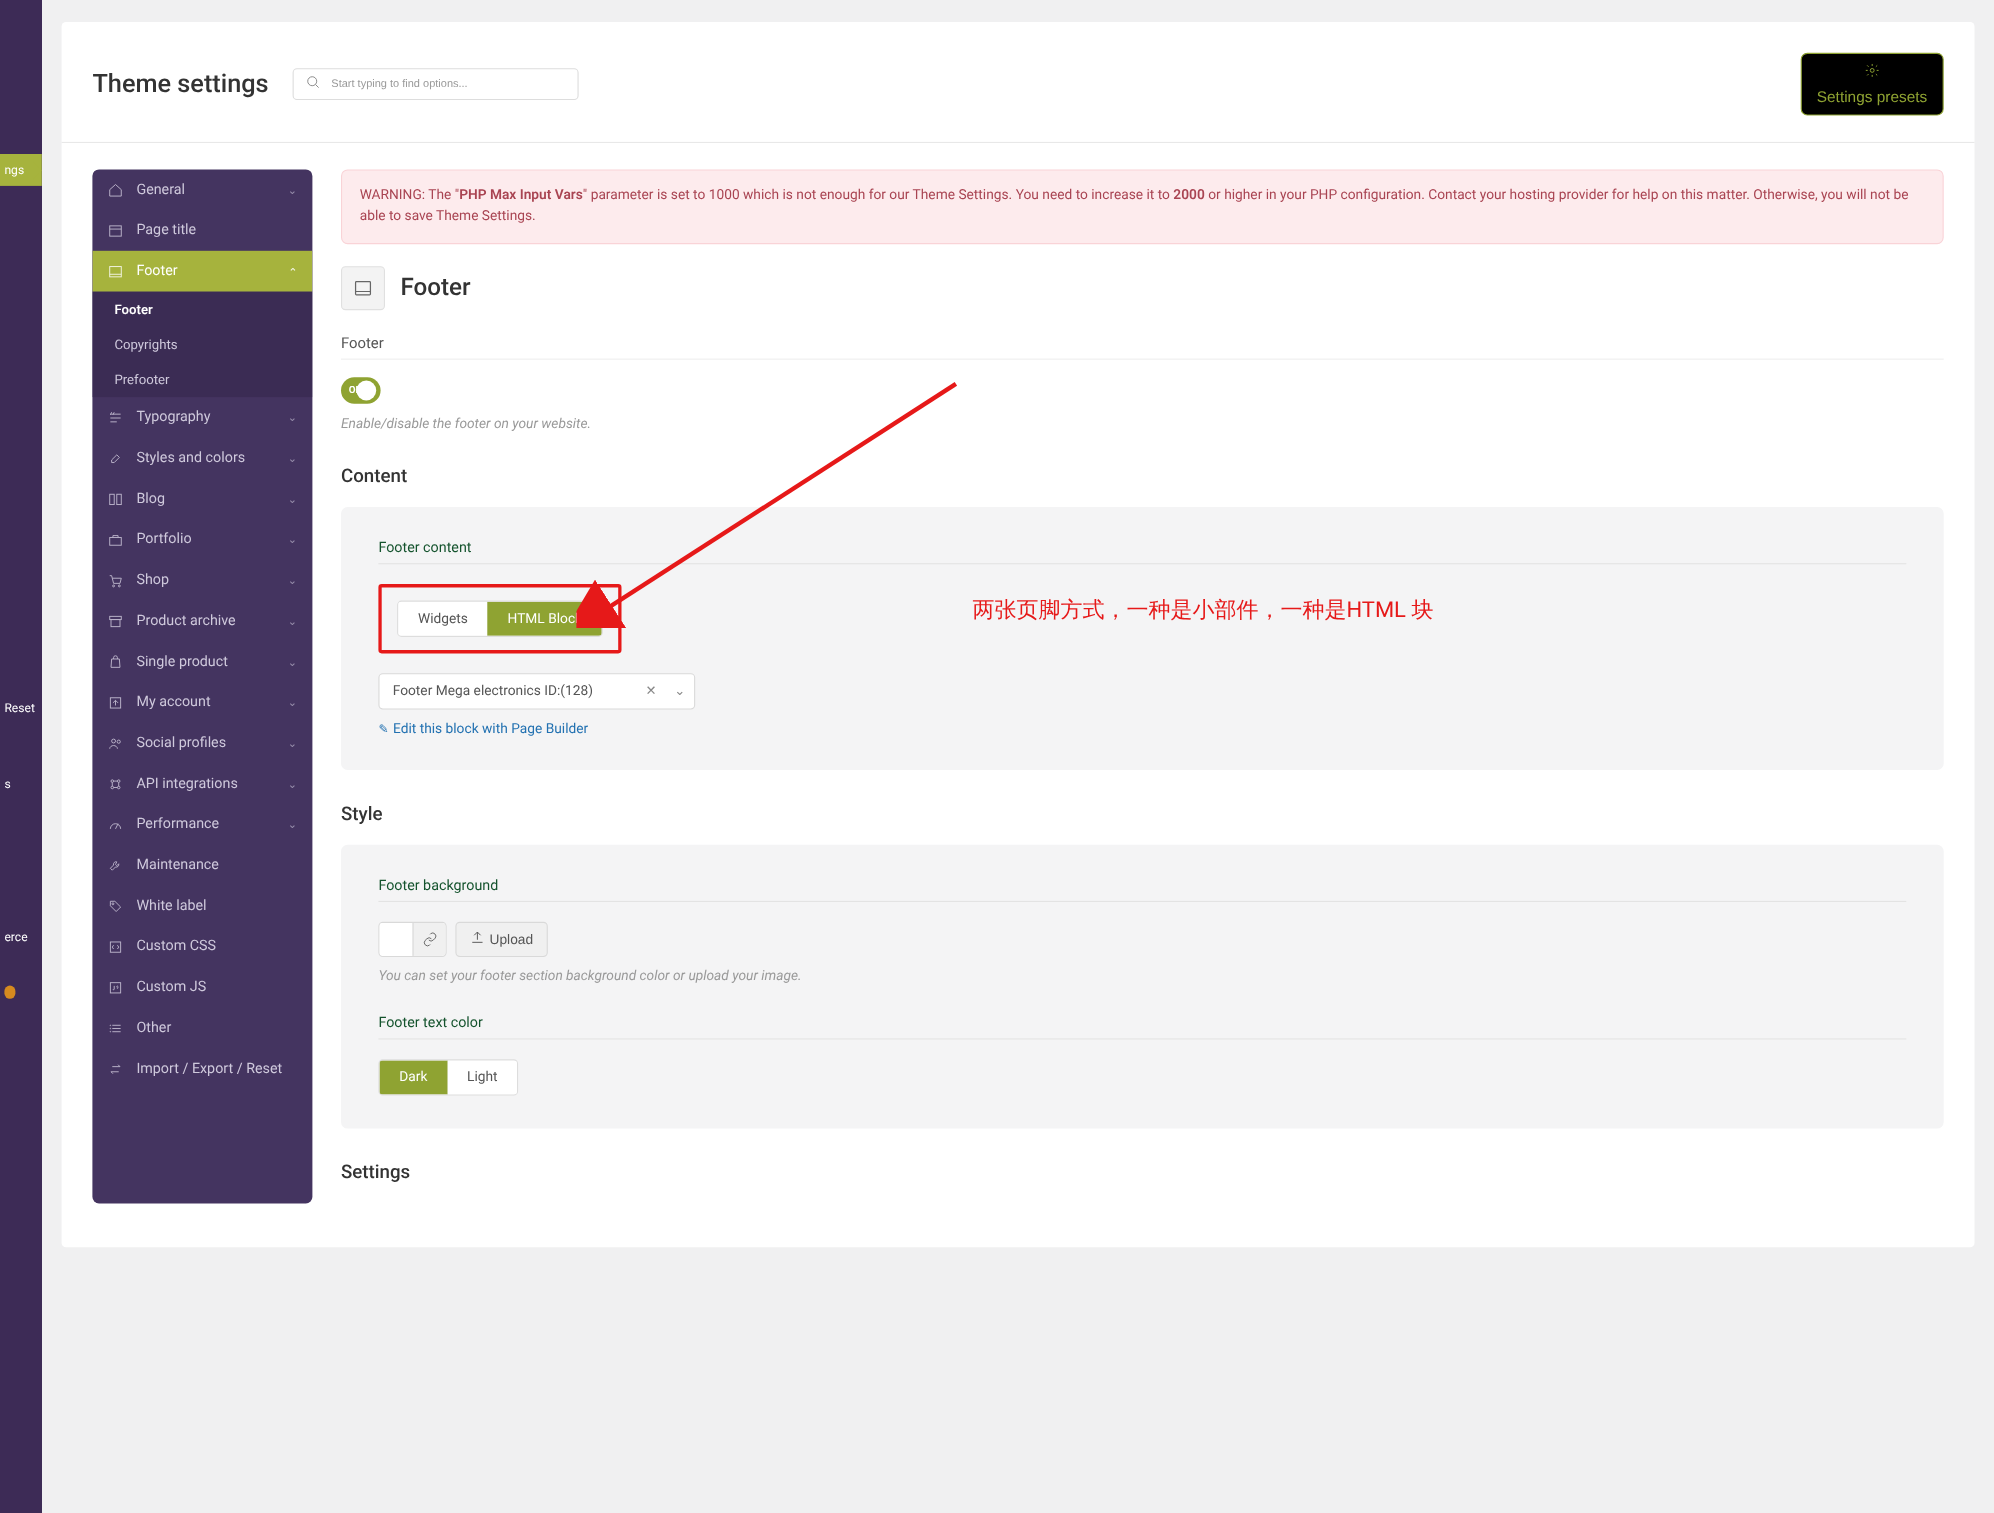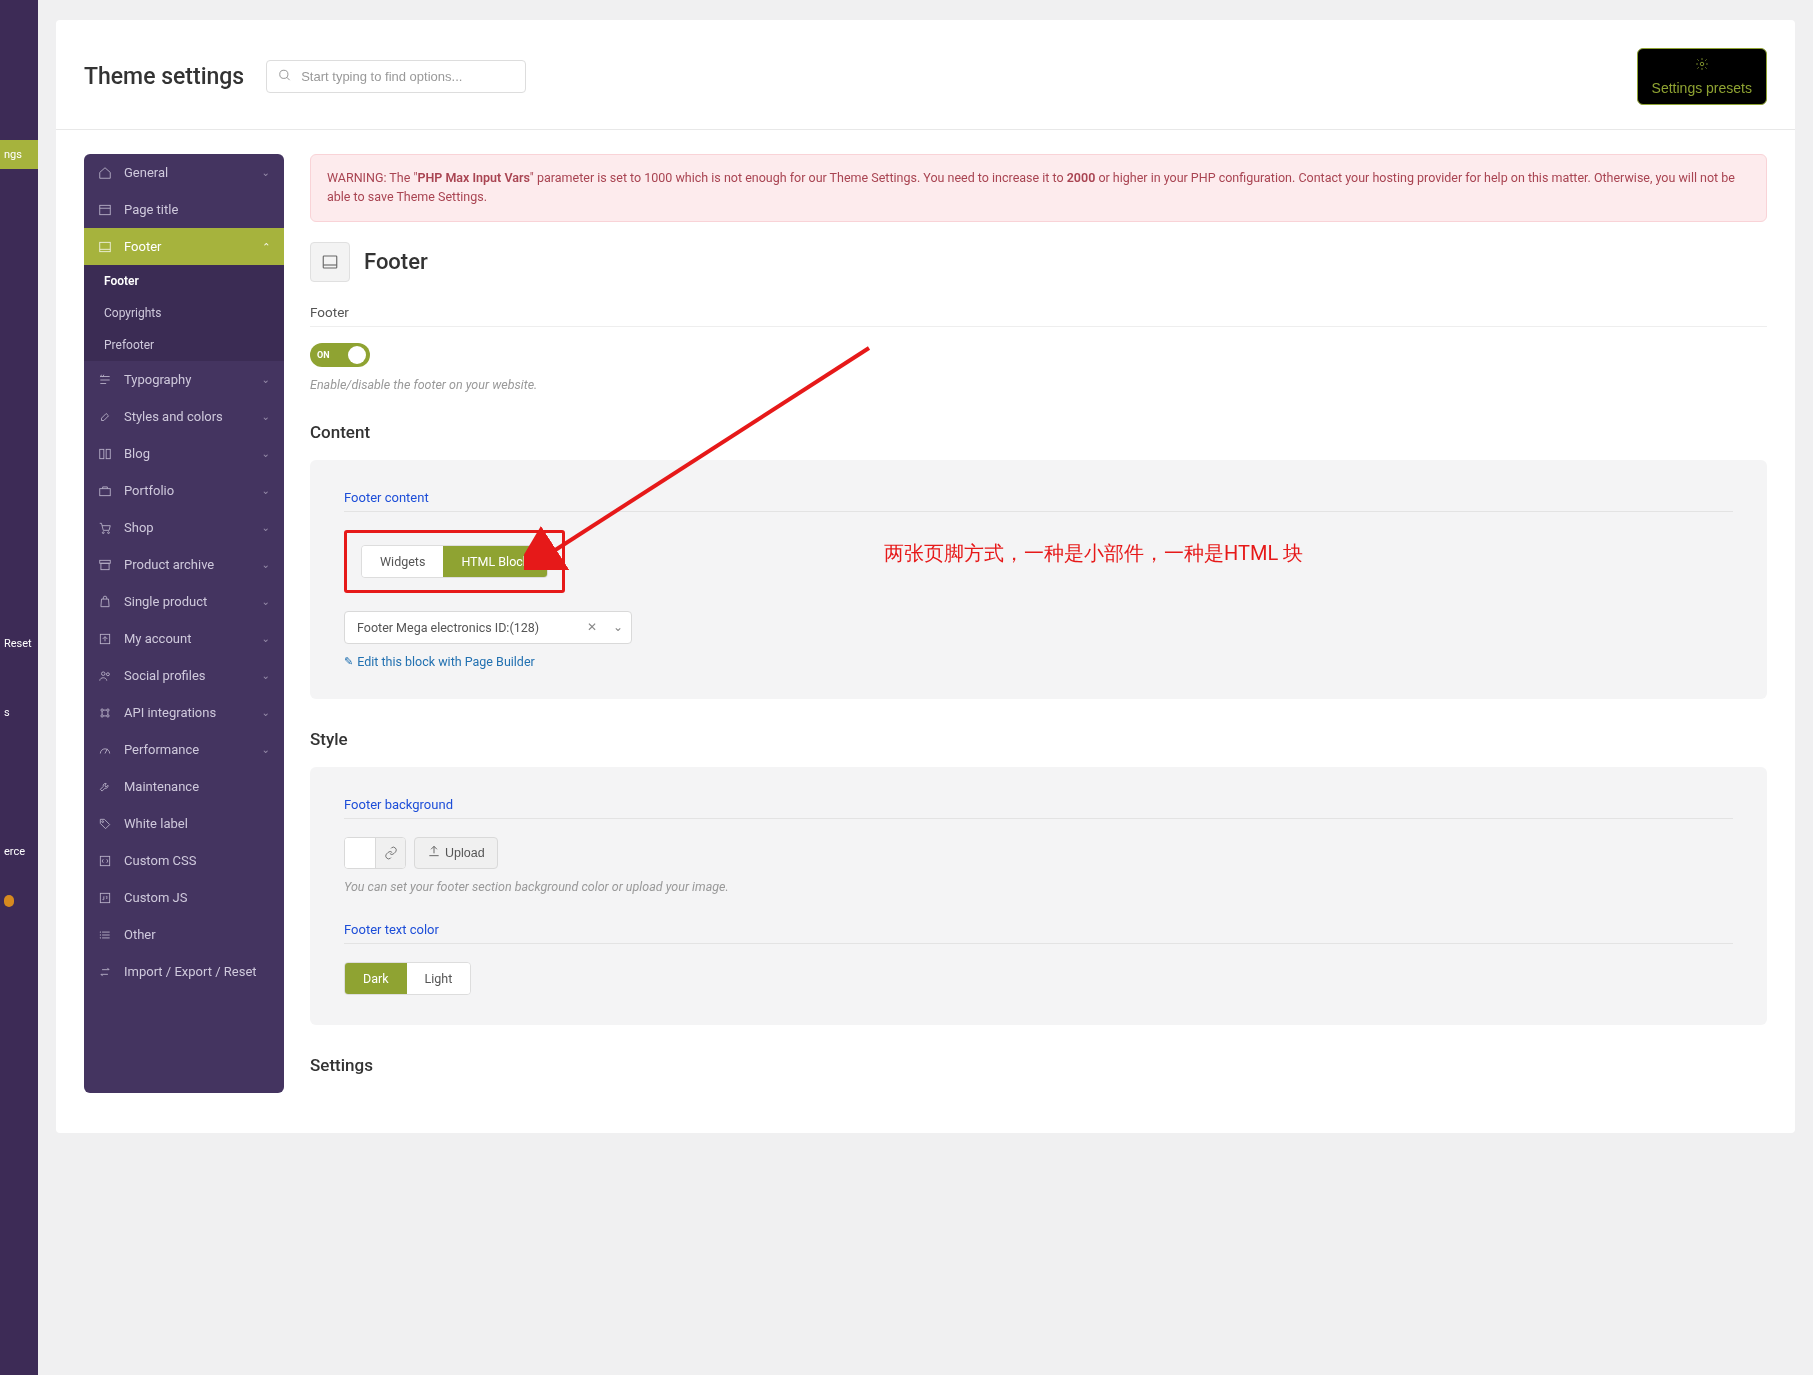--- a/index.html
+++ b/index.html
@@ -7,21 +7,21 @@
 .wp-sidebar { position: fixed; left: 0; top: 0; bottom: 0; width: 38px; background: #3d2b56; z-index: 10; }
 .wp-sidebar-item { color: #fff; font-size: 11px; padding: 8px 4px; text-align: left; white-space: nowrap; overflow: hidden; }
 .wp-sidebar-active { background: #a6b33d; color: #fff; position: relative; }
 .wp-sidebar-active::after { content: ''; position: absolute; right: -8px; top: 50%; transform: translateY(-50%); border: 8px solid transparent; border-left-color: #a6b33d; }
 .main-wrap { margin-left: 38px; padding: 0; }
 .content-card { background: #fff; margin: 20px 18px 0 18px; border-radius: 4px; }
 .header-bar { display: flex; align-items: center; padding: 28px 28px 24px 28px; border-bottom: 1px solid #e8e8e8; }
 .page-title { font-size: 23px; font-weight: 500; color: #333; margin-right: 22px; }
 .search-wrap { position: relative; width: 260px; }
 .search-icon { position: absolute; left: 12px; top: 50%; transform: translateY(-50%); color: #888; }
-.search-input { width: 100%; padding: 8px 12px 8px 34px; border: 1px solid #ddd; border-radius: 4px; font-size: 13px; color: #333; }
+.search-input { width: 100%; padding: 8px 12px 8px 34px; border: 1px solid #ddd; border-radius: 4px; font-size: 10px; color: #333; }
 .search-input::placeholder { color: #999; }
 .header-spacer { flex: 1; }
 .presets-btn { border: 1px solid #8fa332; background: #000000; color: #8fa332; padding: 8px 14px; border-radius: 6px; font-size: 14px; display: inline-flex; align-items: center; gap: 6px; cursor: pointer; flex-direction: column; }
 .body-row { display: flex; padding: 24px 28px 40px 28px; gap: 26px; }
 .side-nav { width: 200px; background: #443460; border-radius: 6px; overflow: hidden; flex-shrink: 0; }
 .side-nav-item { display: flex; align-items: center; padding: 11px 14px; color: #cfc9dc; font-size: 13px; cursor: pointer; position: relative; }
 .side-nav-item.active { background: #a6b33d; color: #fff; }
 .side-nav-item .nav-icon { width: 16px; margin-right: 10px; flex-shrink: 0; display: inline-flex; opacity: 0.85; }
 .side-nav-item .nav-label { flex: 1; }
 .side-nav-item .chevron { font-size: 10px; opacity: 0.6; transform: rotate(0deg); }
@@ -30,27 +30,27 @@
 .side-nav-subitem { padding: 9px 14px 9px 20px; color: #cfc9dc; font-size: 12px; cursor: pointer; }
 .side-nav-subitem.current { color: #fff; font-weight: 600; }
 .main-panel { flex: 1; min-width: 0; }
 .warning-box { background: #fdebed; border: 1px solid #f9d3d7; border-radius: 6px; padding: 14px 16px; font-size: 12.5px; color: #a94452; line-height: 1.5; margin-bottom: 20px; }
 .warning-box .bold { font-weight: 600; }
 .section-header { display: flex; align-items: center; gap: 14px; margin-bottom: 22px; }
 .section-header .icon-box { width: 40px; height: 40px; border: 1px solid #e0e0e0; border-radius: 4px; display: flex; align-items: center; justify-content: center; color: #666; background: #f3f3f3; }
 .section-header h2 { font-size: 22px; font-weight: 500; color: #333; }
 .field-group { margin-bottom: 30px; }
 .field-label { font-size: 13.5px; color: #555; margin-bottom: 16px; border-bottom: 1px solid #eee; padding-bottom: 6px; }
-.toggle { position: relative; width: 60px; height: 24px; background: #8fa332; border-radius: 12px; display: inline-flex; align-items: center; padding: 0 4px; cursor: pointer; }
+.toggle { position: relative; width: 36px; height: 24px; background: #8fa332; border-radius: 12px; display: inline-flex; align-items: center; padding: 0 4px; cursor: pointer; }
 .toggle .knob { width: 18px; height: 18px; background: #fff; border-radius: 50%; margin-left: auto; }
 .toggle .tog-text { position: absolute; left: 7px; color: #fff; font-size: 9px; font-weight: 700; }
 .help-text { color: #999; font-style: italic; font-size: 12.5px; margin-top: 10px; }
 .section-title { font-size: 17px; font-weight: 500; color: #333; margin: 30px 0 18px 0; }
 .content-panel { background: #f4f4f5; border-radius: 6px; padding: 30px 34px; }
-.inner-label { font-size: 13px; color: #1d4ed8; margin-bottom: 18px; border-bottom: 1px solid #e3e3e3; padding-bottom: 6px; }
+.inner-label { font-size: 13px; color: #14532d; margin-bottom: 18px; border-bottom: 1px solid #e3e3e3; padding-bottom: 6px; }
 .pill-group { display: inline-flex; border-radius: 4px; overflow: hidden; border: 1px solid #ddd; }
 .pill { padding: 8px 18px; font-size: 12.5px; background: #fff; cursor: pointer; color: #555; }
 .pill.active { background: #8fa332; color: #fff; border-color: #8fa332; }
 .red-frame { border: 3px solid #e61919; padding: 12px 14px; display: inline-block; border-radius: 3px; position: relative; margin-bottom: 18px; }
 .select-row { display: flex; align-items: center; background: #fff; border: 1px solid #d9d9d9; border-radius: 4px; width: 288px; padding: 0; }
 .select-row .sel-text { flex: 1; padding: 8px 12px; font-size: 12.5px; color: #555; }
 .select-row .sel-icon { padding: 8px 8px; color: #888; cursor: pointer; font-size: 12px; }
 .edit-link { color: #2271b1; font-size: 12.5px; margin-top: 10px; display: inline-flex; align-items: center; gap: 4px; cursor: pointer; }
 .edit-link .pencil { font-size: 11px; }
 .bg-row { display: flex; gap: 8px; align-items: stretch; }

